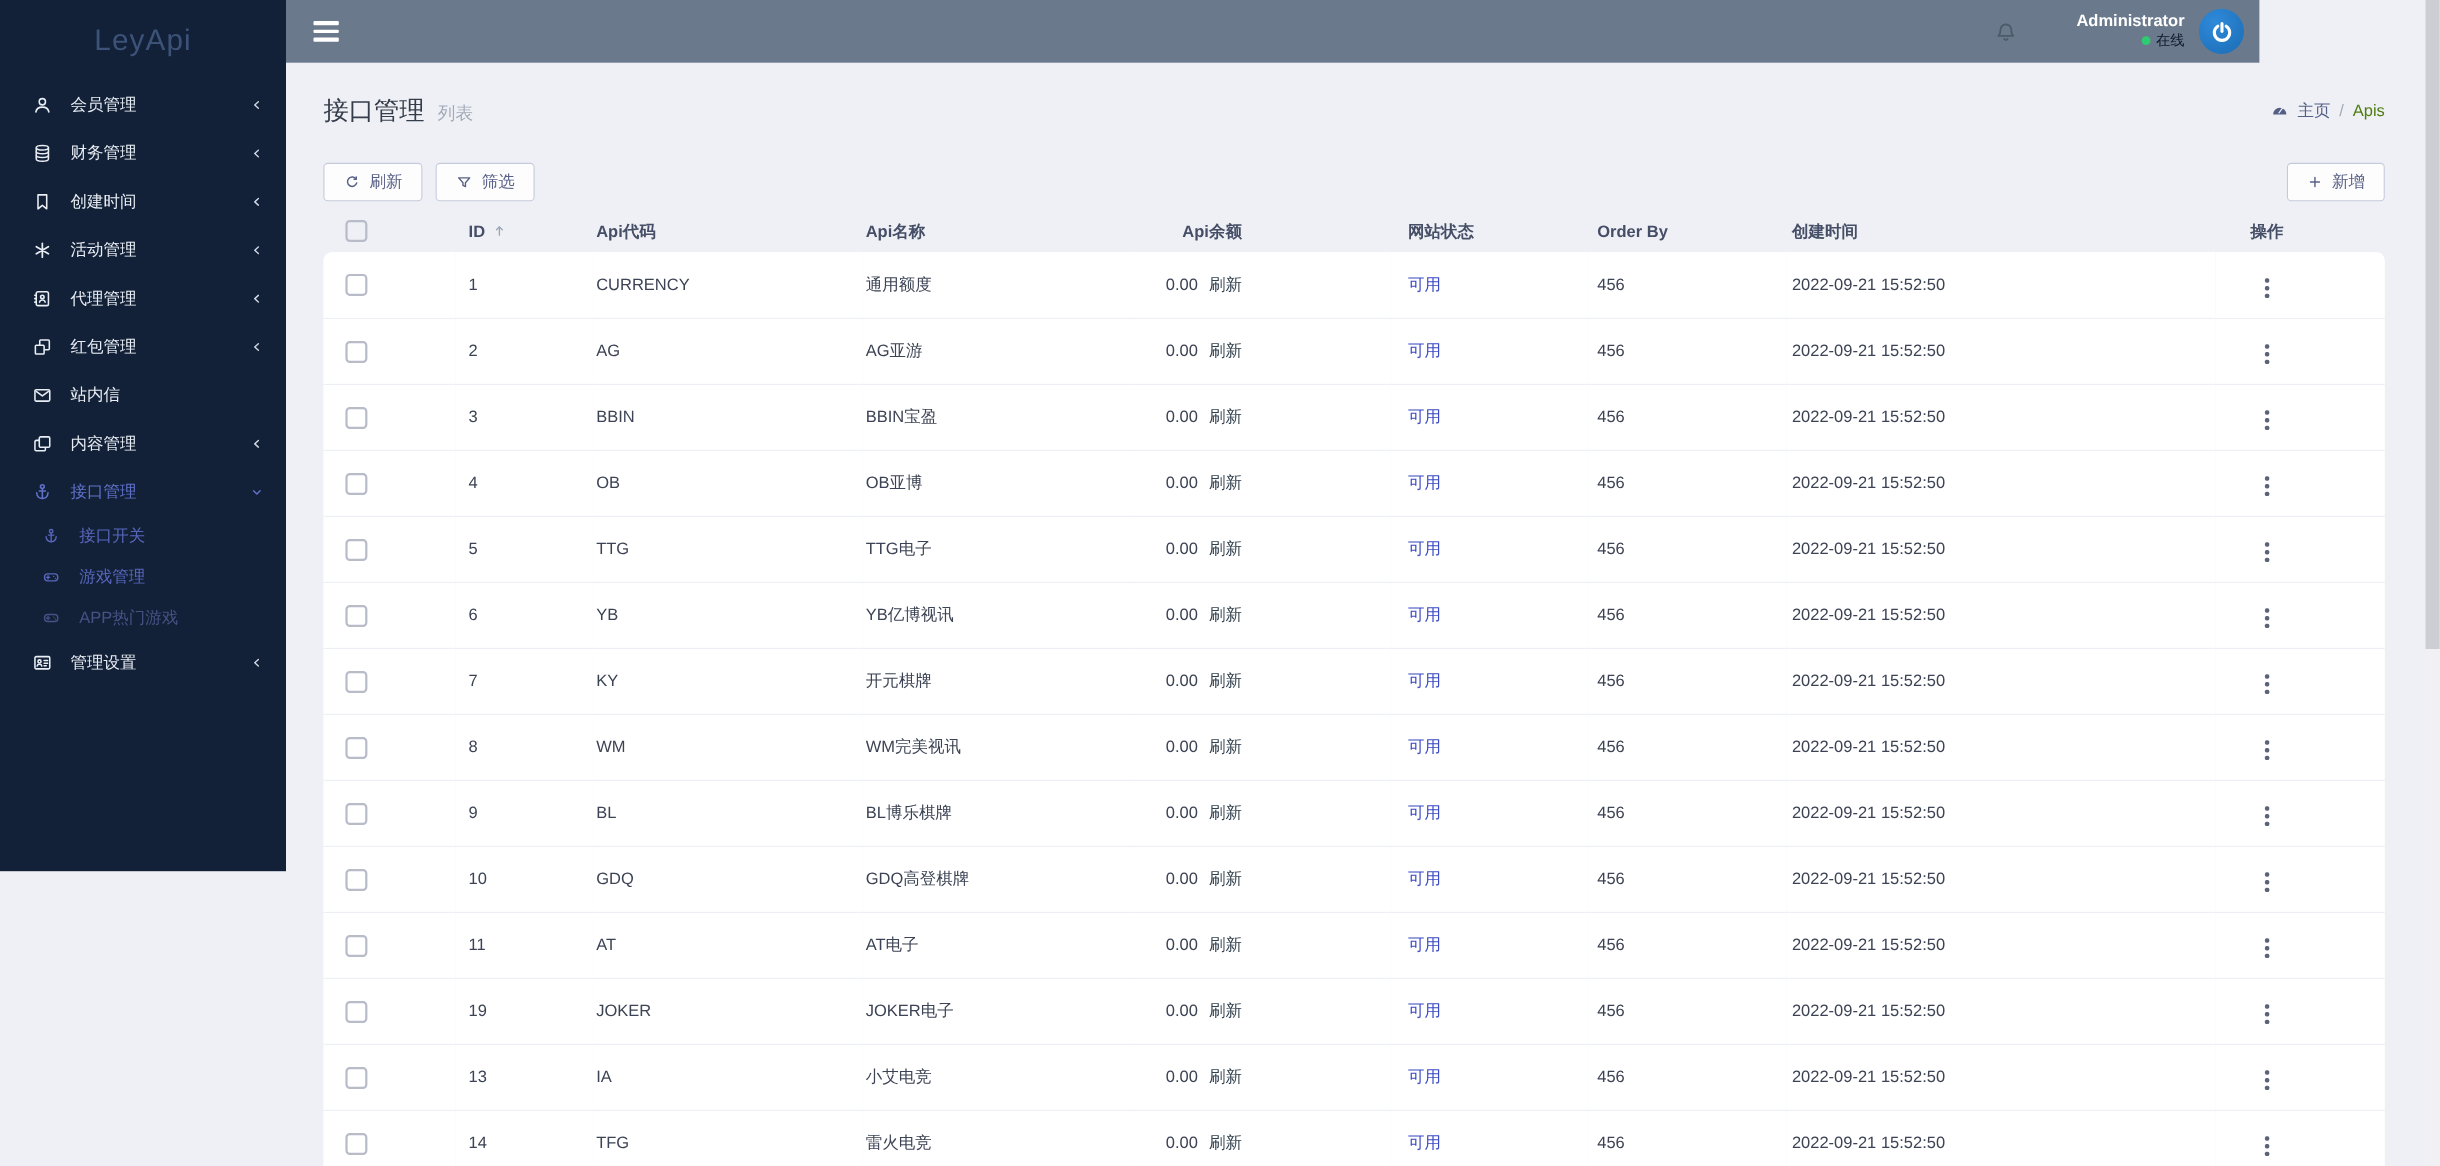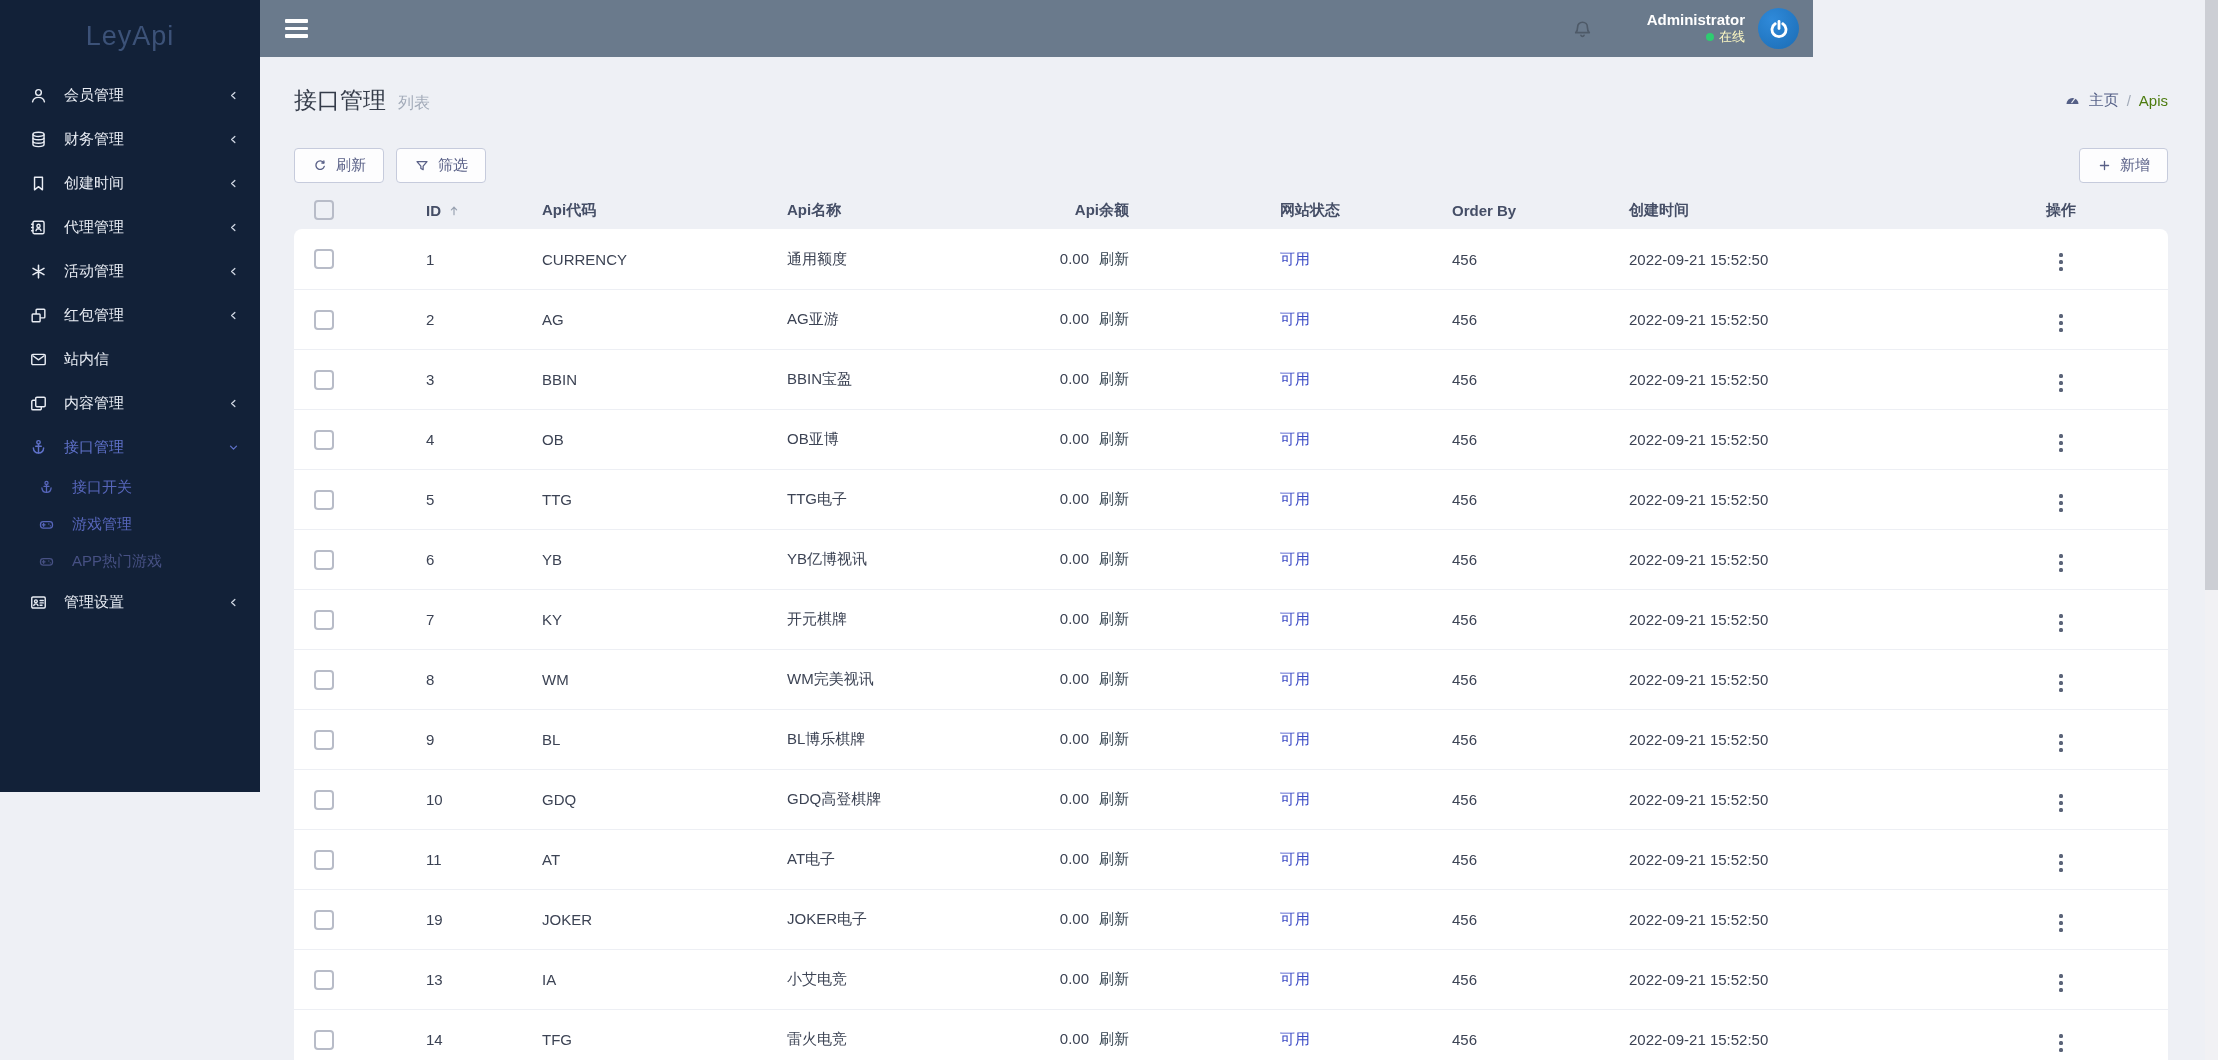--- a/index.html
+++ b/index.html
@@ -15,29 +15,29 @@
   .mi { height:44px; display:flex; align-items:center; padding:0 20px 0 28px; color:#e9edf4; font-size:15px; cursor:pointer; }
   .mi .ic { width:20px; height:20px; display:flex; align-items:center; justify-content:center; margin-right:16px; flex:0 0 20px; }
   .mi .lbl { flex:1 1 auto; }
   .mi .chev { width:14px; height:14px; display:flex; align-items:center; justify-content:center; color:#cfd6e2; }
   .mi.active, .mi.active .chev { color:#5f71c9; }
   .mi.sub { height:37px; padding-left:36px; color:#5766bb; font-size:15px; }
   .mi.sub .ic { margin-right:16px; }
   .mi.sub.dim { color:#475184; }
   svg { display:block; }
   
-  .topbar { position:absolute; left:260px; top:0; width:1553px; height:57px; background:#6a7a8c;
+  .topbar { position:absolute; left:260px; top:0; width:1794px; height:57px; background:#6a7a8c;
             display:flex; align-items:center; justify-content:space-between; padding:0 14px 0 25px; z-index:4; }
   .hamburger { display:flex; flex-direction:column; gap:4px; cursor:pointer; }
   .hamburger i { display:block; width:23px; height:3.5px; background:#fff; border-radius:1px; }
   .tb-right { display:flex; align-items:center; }
   .bell { color:#4e5a68; margin-right:52px; cursor:pointer; }
   .user { text-align:right; margin-right:13px; cursor:pointer; }
   .uname { color:#fff; font-size:15px; font-weight:700; line-height:17px; }
-  .ustatus { color:#fef9c3; font-size:13px; display:flex; align-items:center; justify-content:flex-end; gap:5px; }
+  .ustatus { color:#0f172a; font-size:13px; display:flex; align-items:center; justify-content:flex-end; gap:5px; }
   .dot { width:8px; height:8px; border-radius:50%; background:#2ecc71; display:inline-block; }
   .avatar { width:41px; height:41px; border-radius:50%; background:radial-gradient(circle at 35% 30%, #2f8ada, #1b6cb4);
             display:flex; align-items:center; justify-content:center; cursor:pointer; }
   
   .main { position:absolute; left:260px; top:57px; width:1945px; height:1003px; padding:0 37px 0 34px; overflow:hidden; }
   .page-head { margin-top:28px; display:flex; align-items:center; justify-content:space-between; }
   .titles { display:flex; align-items:baseline; gap:12px; }
   .titles h1 { font-size:23px; font-weight:500; color:#353c4a; }
   .titles .sub { font-size:16px; color:#a3abb9; }
   .breadcrumb { display:flex; align-items:center; gap:8px; font-size:15px; color:#545f86; }
@@ -125,42 +125,42 @@
       <span class="lbl">创建时间</span>
       <span class="chev">
           <svg width="13" height="13" viewBox="0 0 24 24" fill="none" stroke="currentColor" stroke-width="2.4" stroke-linecap="round" stroke-linejoin="round">
             <polyline points="14.5 6.5 8.5 12 14.5 17.5"></polyline>
           </svg>
         </span>
     </div>
 
     <div class="mi">
       <span class="ic">
+          <svg width="19" height="19" viewBox="0 0 24 24" fill="none" stroke="currentColor" stroke-width="2" stroke-linecap="round">
+            <path d="M12 4v16M5.1 8l13.8 8M18.9 8 5.1 16"></path>
+          </svg>
+        </span>
+      <span class="lbl">活动管理</span>
+      <span class="chev">
+          <svg width="13" height="13" viewBox="0 0 24 24" fill="none" stroke="currentColor" stroke-width="2.4" stroke-linecap="round" stroke-linejoin="round">
+            <polyline points="14.5 6.5 8.5 12 14.5 17.5"></polyline>
+          </svg>
+        </span>
+    </div>
+
+    <div class="mi">
+      <span class="ic">
           <svg width="19" height="19" viewBox="0 0 24 24" fill="none" stroke="currentColor" stroke-width="1.8" stroke-linecap="round">
             <rect x="5" y="4" width="14" height="16" rx="2"></rect>
             <circle cx="12" cy="10" r="2"></circle>
             <path d="M8.8 16c.4-1.6 1.7-2.4 3.2-2.4s2.8.8 3.2 2.4"></path>
             <path d="M3.3 8h1.6M3.3 12h1.6M3.3 16h1.6"></path>
           </svg>
         </span>
       <span class="lbl">代理管理</span>
-      <span class="chev">
-          <svg width="13" height="13" viewBox="0 0 24 24" fill="none" stroke="currentColor" stroke-width="2.4" stroke-linecap="round" stroke-linejoin="round">
-            <polyline points="14.5 6.5 8.5 12 14.5 17.5"></polyline>
-          </svg>
-        </span>
-    </div>
-
-    <div class="mi">
-      <span class="ic">
-          <svg width="19" height="19" viewBox="0 0 24 24" fill="none" stroke="currentColor" stroke-width="2" stroke-linecap="round">
-            <path d="M12 4v16M5.1 8l13.8 8M18.9 8 5.1 16"></path>
-          </svg>
-        </span>
-      <span class="lbl">活动管理</span>
       <span class="chev">
           <svg width="13" height="13" viewBox="0 0 24 24" fill="none" stroke="currentColor" stroke-width="2.4" stroke-linecap="round" stroke-linejoin="round">
             <polyline points="14.5 6.5 8.5 12 14.5 17.5"></polyline>
           </svg>
         </span>
     </div>
 
     <div class="mi">
       <span class="ic">
           <svg width="19" height="19" viewBox="0 0 24 24" fill="none" stroke="currentColor" stroke-width="1.8" stroke-linejoin="round">

